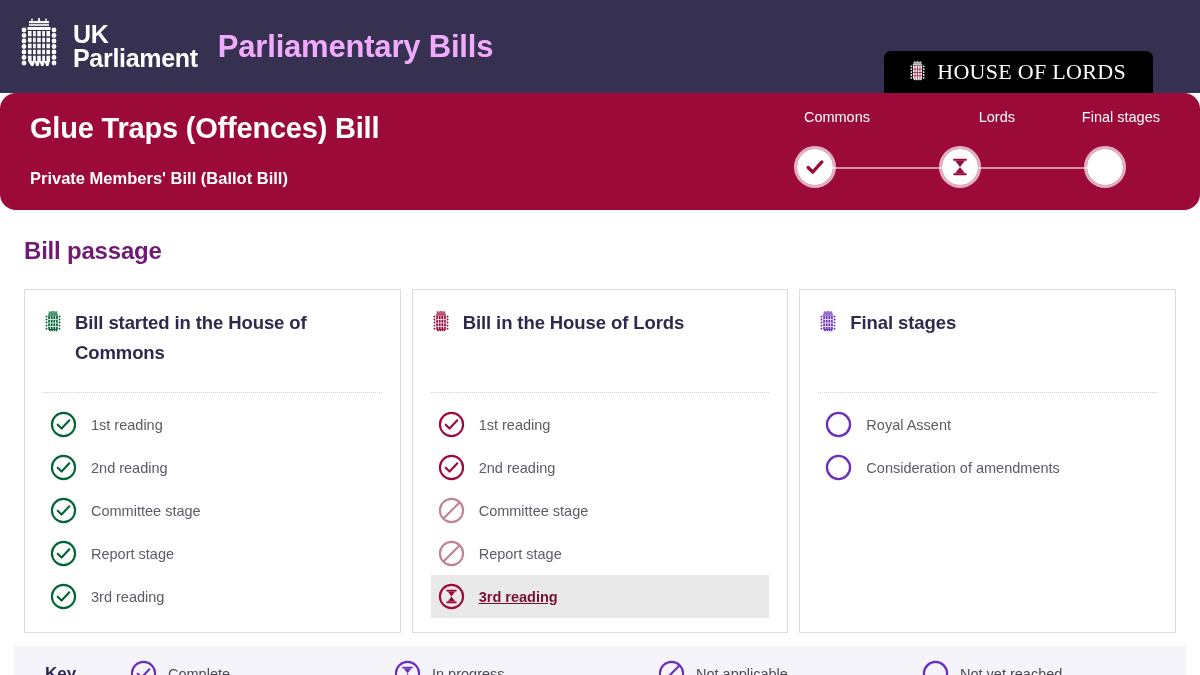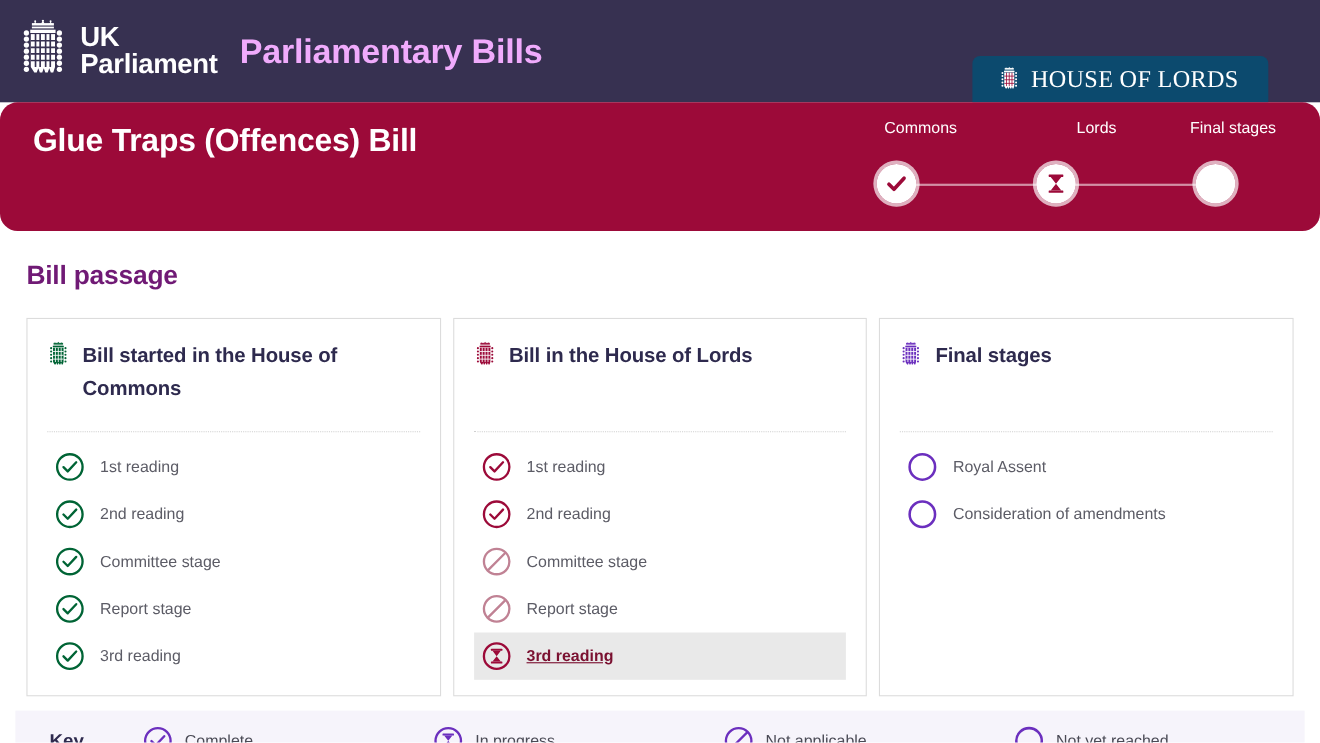--- a/index.html
+++ b/index.html
@@ -46,21 +46,21 @@
     font-weight: 700;
     letter-spacing: -0.2px;
     margin-left: 20px;
   }
 
   .house-badge {
     position: absolute;
     right: 47px;
     bottom: 0;
     height: 42px;
-    background: #0c4a6e;
+    background: #000000;
     border-top-left-radius: 7px;
     border-top-right-radius: 7px;
     display: flex;
     align-items: center;
     gap: 10px;
     padding: 0 27px 0 24px;
   }
 
   .house-badge-logo { width: 19px; height: 25px; display: block; flex: none; }
 
@@ -349,20 +349,21 @@
         <line x1="12" y1="29" x2="34" y2="29"></line>
         <line x1="12" y1="37" x2="34" y2="37"></line>
       </g>
     </svg>
     <span class="house-badge-text">HOUSE OF LORDS</span>
   </div>
 </div>
 
 <div class="bill-banner">
   <div class="bill-title">Glue Traps (Offences) Bill</div>
+  <div class="bill-subtitle">Private Members' Bill (Ballot Bill)</div>
 
   <div class="tracker">
     <div class="tracker-labels">
       <div class="tracker-label">Commons</div>
       <div class="tracker-label">Lords</div>
       <div class="tracker-label">Final stages</div>
     </div>
     <div class="tracker-line"></div>
     <div class="tracker-nodes">
       <div class="node-wrap">

